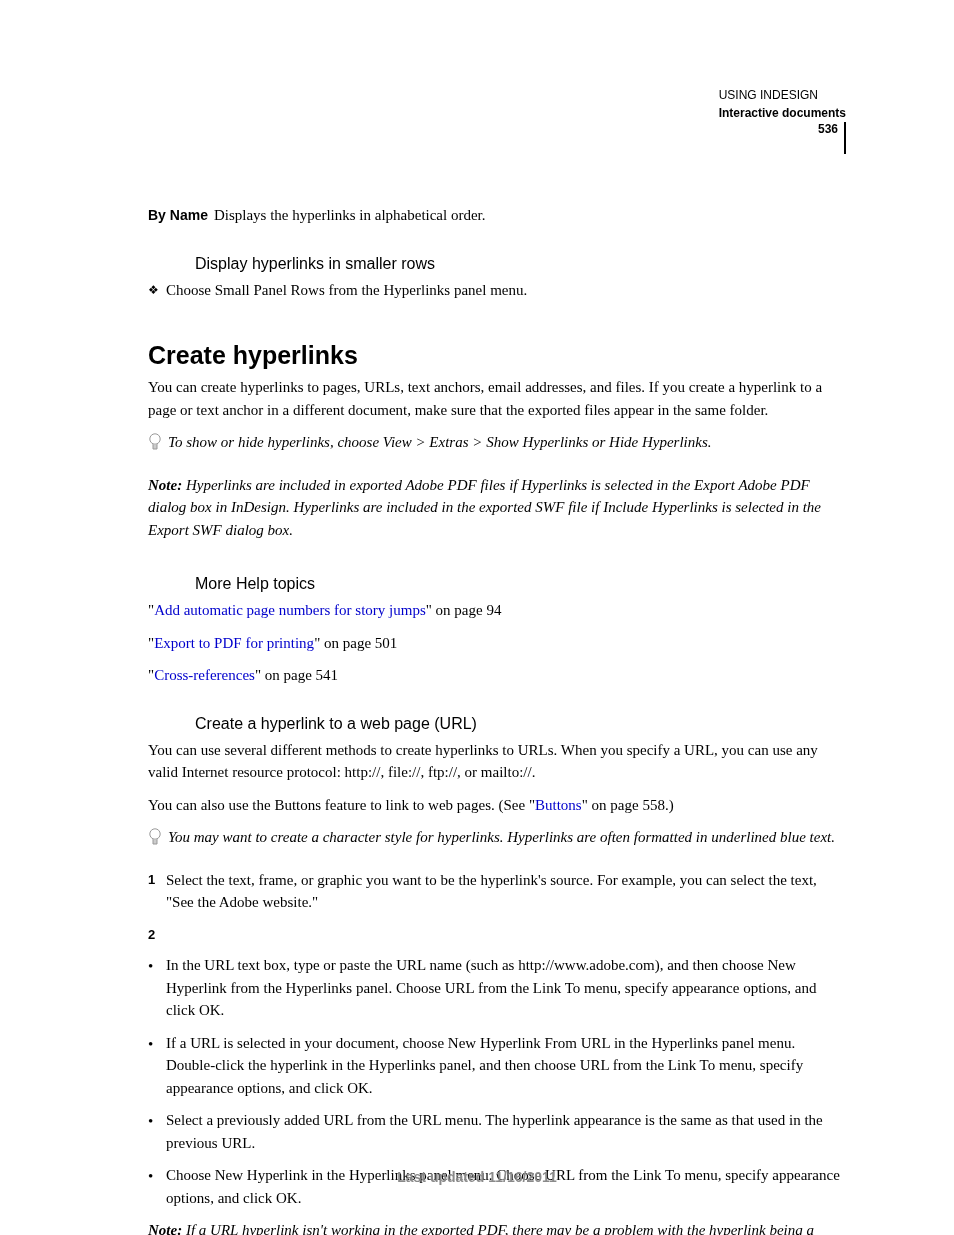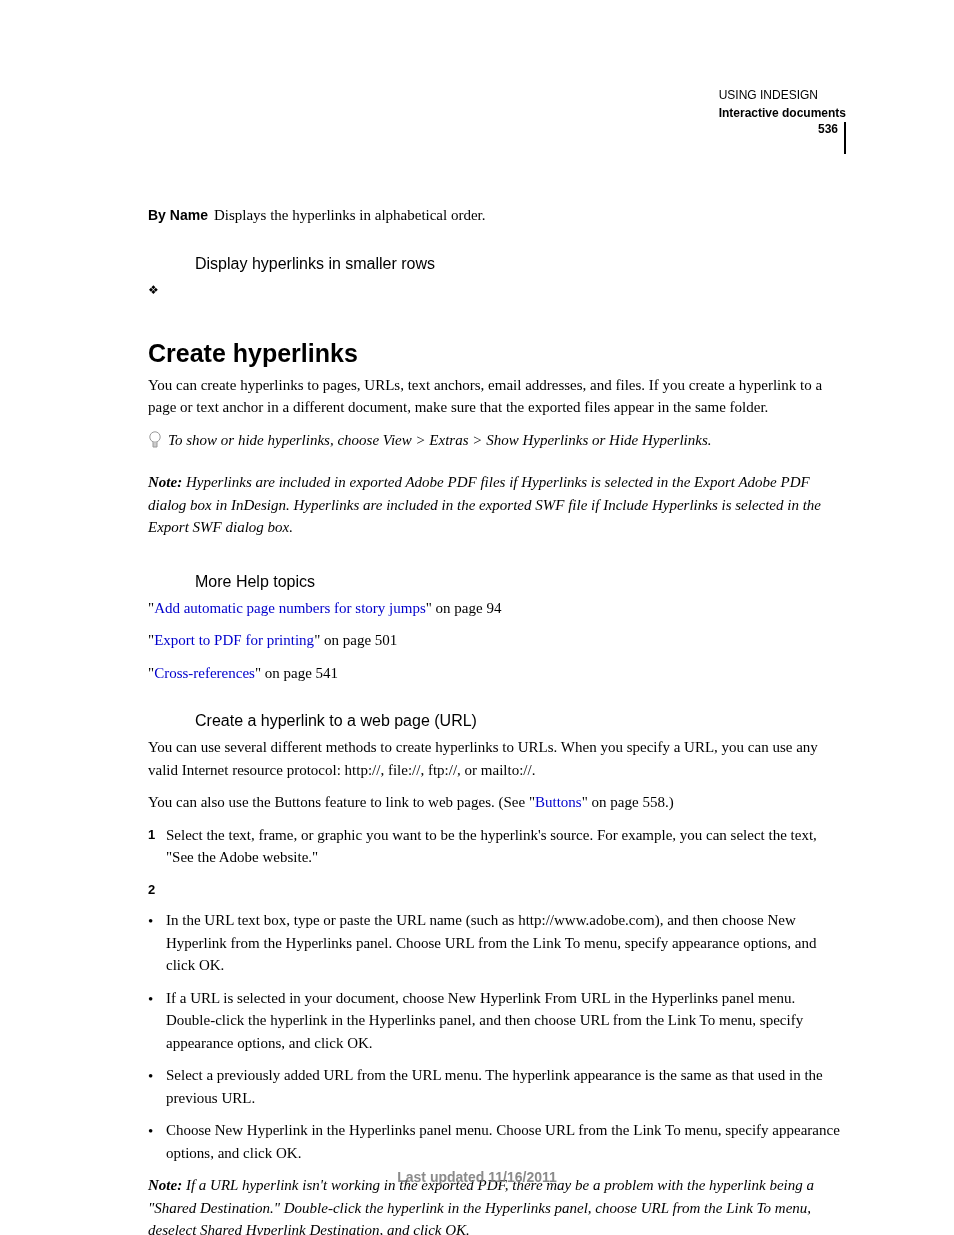--- a/index.html
+++ b/index.html
@@ -151,20 +151,21 @@
     <div class="header-right">536</div>
   </div>
 
   <div class="defn">
     <span class="defn-term">By Name</span><span>Displays the hyperlinks in alphabetical order.</span>
   </div>
 
   <div class="subhead">Display hyperlinks in smaller rows</div>
   <div class="bullet-row">
     <div class="bullet-mark">❖</div>
+    <div>Choose Small Panel Rows from the Hyperlinks panel menu.</div>
   </div>
 
   <div class="h1">Create hyperlinks</div>
   <div class="body">You can create hyperlinks to pages, URLs, text anchors, email addresses, and files. If you create a hyperlink to a page or text anchor in a different document, make sure that the exported files appear in the same folder.</div>
 
   <div class="tip-row">
     <div class="tip-icon">
       <svg width="14" height="20" viewBox="0 0 14 20">
           <circle cx="7" cy="6" r="5.2" fill="none" stroke="#999" stroke-width="1"></circle>
           <path d="M5 11 L5 16 L9 16 L9 11" fill="none" stroke="#999" stroke-width="1"></path>
@@ -183,20 +184,31 @@
   <div class="body">"<a class="link">Add automatic page numbers for story jumps</a><span>" on page 94</span></div>
   <div class="body">"<a class="link">Export to PDF for printing</a><span>" on page 501</span></div>
   <div class="body">"<a class="link">Cross-references</a><span>" on page 541</span></div>
 
   <div class="subhead" style="margin-top:28px">Create a hyperlink to a web page (URL)</div>
   <div class="body">You can use several different methods to create hyperlinks to URLs. When you specify a URL, you can use any valid Internet resource protocol: http://, file://, ftp://, or mailto://.</div>
   <div class="body">
     <span>You can also use the Buttons feature to link to web pages. (See "</span><a class="link">Buttons</a><span>" on page 558.)</span>
   </div>
 
+  <div class="tip-row">
+    <div class="tip-icon">
+      <svg width="14" height="20" viewBox="0 0 14 20">
+          <circle cx="7" cy="6" r="5.2" fill="none" stroke="#999" stroke-width="1"></circle>
+          <path d="M5 11 L5 16 L9 16 L9 11" fill="none" stroke="#999" stroke-width="1"></path>
+          <line x1="5" y1="13" x2="9" y2="13" stroke="#999" stroke-width="1"></line>
+          <line x1="5" y1="15" x2="9" y2="15" stroke="#999" stroke-width="1"></line>
+        </svg>
+    </div>
+    <div class="italic">You may want to create a character style for hyperlinks. Hyperlinks are often formatted in underlined blue text.</div>
+  </div>
 
   <div class="num-row">
     <div class="num-mark">1</div>
     <div>Select the text, frame, or graphic you want to be the hyperlink's source. For example, you can select the text, "See the Adobe website."</div>
   </div>
   <div class="num-row">
     <div class="num-mark">2</div>
   </div>
 
   <div class="sub-bullet">

